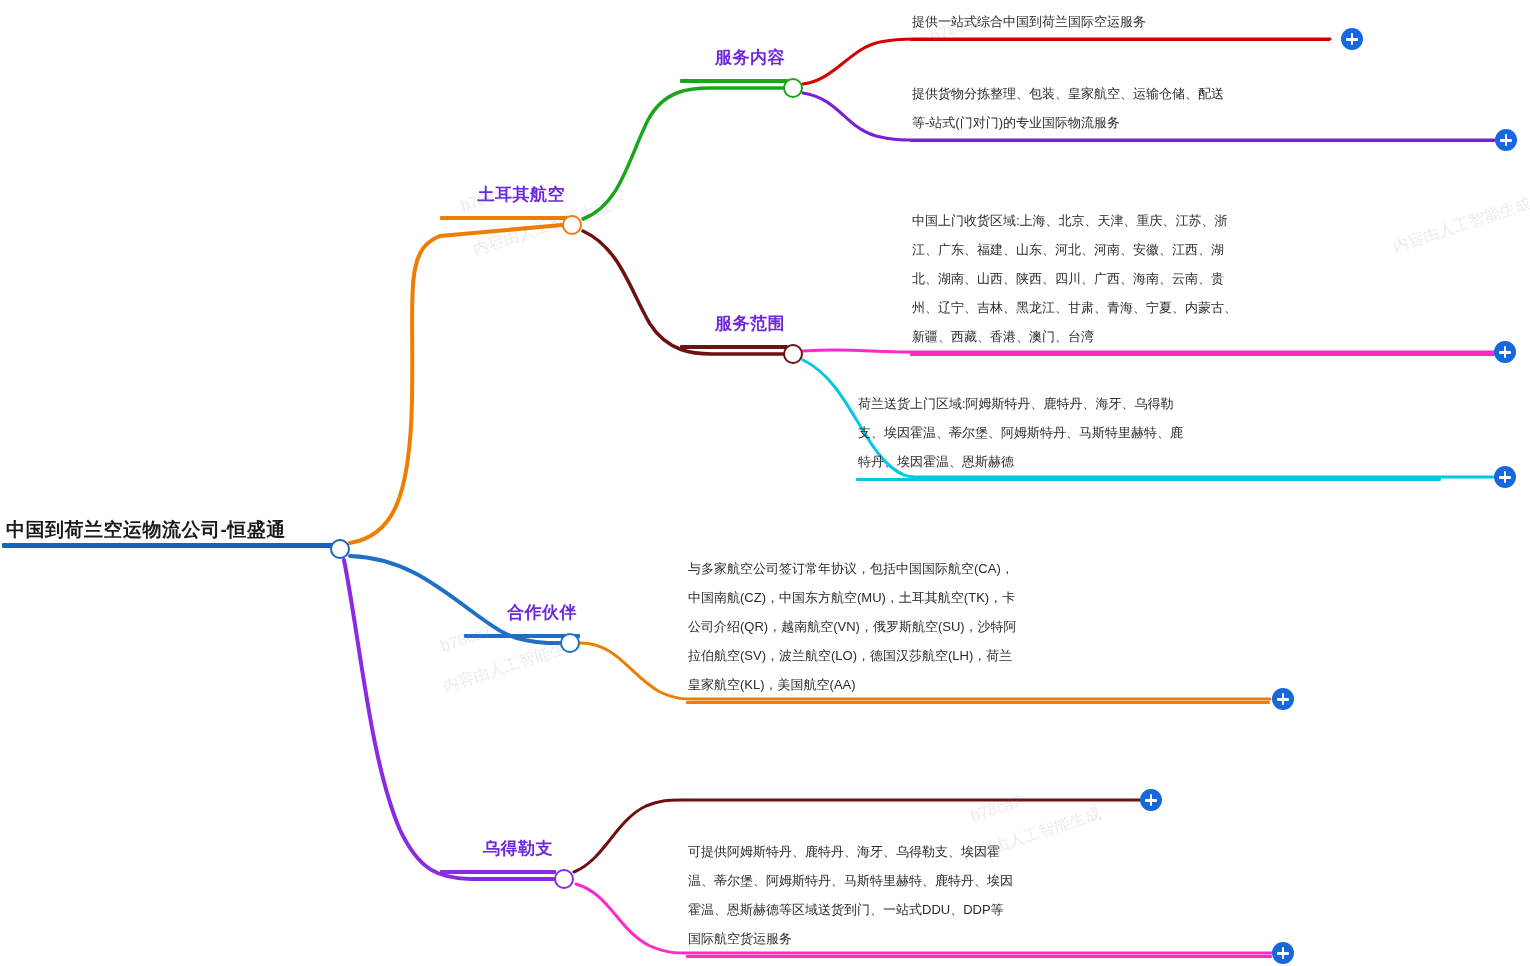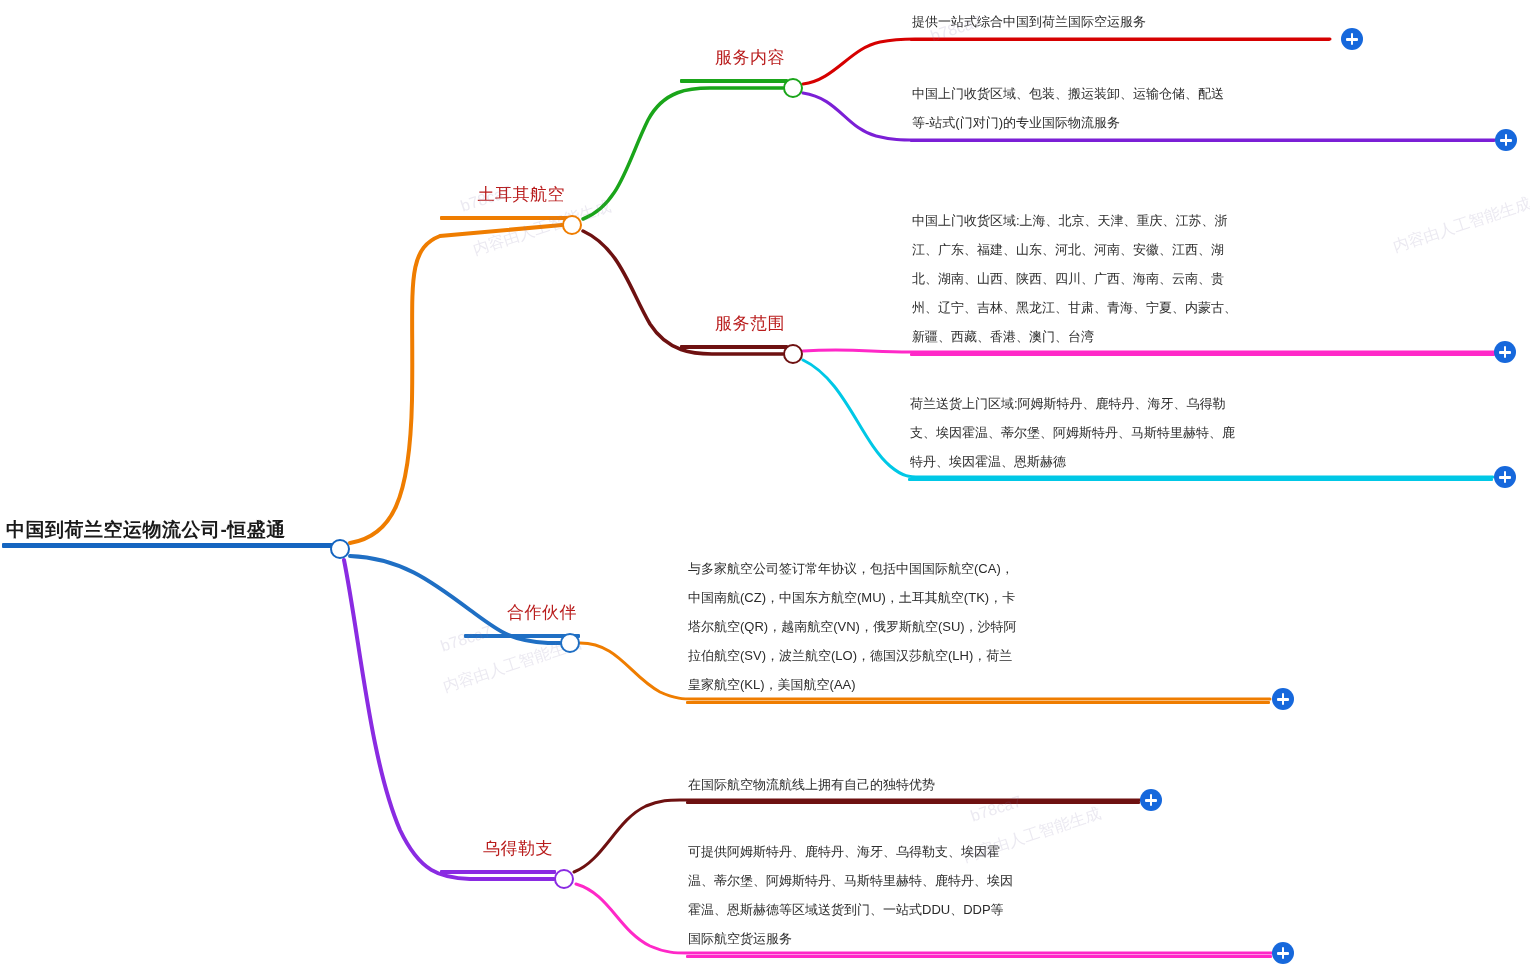--- a/index.html
+++ b/index.html
@@ -55,22 +55,22 @@
     padding: 0 2px 2px 4px;
   }
   .root-underline {
     height: 5px;
     background: #1565c0;
     border-radius: 1px;
   }
   
   .b1-label {
     font-size: 17px;
-    font-weight: normal;
-    color: #b91c1c;
+    font-weight: bold;
+    color: #6d28d9;
     white-space: nowrap;
     line-height: 1.1;
     letter-spacing: 0.5px;
     padding: 0 3px 11px 4px;
     text-align: right;
   }
   .b1-underline {
     height: 4px;
     border-radius: 1px;
   }
@@ -179,21 +179,21 @@
   </div>
   <div class="knob" style="left:783px; top:78px; border-color:#1aa51a;"></div>
 
   <div class="node" style="left:910px; top:7px; width:420px;">
     <div class="leaf-text">提供一站式综合中国到荷兰国际空运服务</div>
     <div class="leaf-underline" style="background:#d60000;"></div>
   </div>
   <div class="plus-btn" style="left:1341px; top:28px;"></div>
 
   <div class="node" style="left:910px; top:79px; width:585px;">
-    <div class="leaf-text">中国上门收货区域、包装、搬运装卸、运输仓储、配送
+    <div class="leaf-text">提供货物分拣整理、包装、皇家航空、运输仓储、配送
 等-站式(门对门)的专业国际物流服务</div>
     <div class="leaf-underline" style="background:#7b1fd6;"></div>
   </div>
   <div class="plus-btn" style="left:1495px; top:129px;"></div>
 
   <div class="node" style="left:680px; top:315px; width:108px;">
     <div class="b1-label">服务范围</div>
     <div class="b1-underline" style="background:#6e1111;"></div>
   </div>
   <div class="knob" style="left:783px; top:344px; border-color:#6e1111;"></div>
@@ -201,54 +201,50 @@
   <div class="node" style="left:910px; top:206px; width:585px;">
     <div class="leaf-text">中国上门收货区域:上海、北京、天津、重庆、江苏、浙
 江、广东、福建、山东、河北、河南、安徽、江西、湖
 北、湖南、山西、陕西、四川、广西、海南、云南、贵
 州、辽宁、吉林、黑龙江、甘肃、青海、宁夏、内蒙古、
 新疆、西藏、香港、澳门、台湾</div>
     <div class="leaf-underline" style="background:#ff28c8;"></div>
   </div>
   <div class="plus-btn" style="left:1494px; top:341px;"></div>
 
-  <div class="node" style="left:908px; top:389px; width:585px;">
+  <div class="node" style="left:856px; top:389px; width:585px;">
     <div class="leaf-text">荷兰送货上门区域:阿姆斯特丹、鹿特丹、海牙、乌得勒
 支、埃因霍温、蒂尔堡、阿姆斯特丹、马斯特里赫特、鹿
 特丹、埃因霍温、恩斯赫德</div>
     <div class="leaf-underline" style="background:#00c8e6;"></div>
   </div>
   <div class="plus-btn" style="left:1494px; top:466px;"></div>
 
   <div class="node" style="left:464px; top:604px; width:116px;">
     <div class="b1-label">合作伙伴</div>
     <div class="b1-underline" style="background:#1f6fc4;"></div>
   </div>
   <div class="knob" style="left:560px; top:633px; border-color:#1f6fc4;"></div>
 
   <div class="node" style="left:686px; top:554px; width:584px;">
     <div class="leaf-text">与多家航空公司签订常年协议，包括中国国际航空(CA)，
 中国南航(CZ)，中国东方航空(MU)，土耳其航空(TK)，卡
-塔尔航空(QR)，越南航空(VN)，俄罗斯航空(SU)，沙特阿
+公司介绍(QR)，越南航空(VN)，俄罗斯航空(SU)，沙特阿
 拉伯航空(SV)，波兰航空(LO)，德国汉莎航空(LH)，荷兰
 皇家航空(KL)，美国航空(AA)</div>
     <div class="leaf-underline" style="background:#ef7d00;"></div>
   </div>
   <div class="plus-btn" style="left:1272px; top:688px;"></div>
 
   <div class="node" style="left:440px; top:840px; width:116px;">
     <div class="b1-label">乌得勒支</div>
     <div class="b1-underline" style="background:#8a2be2;"></div>
   </div>
   <div class="knob" style="left:554px; top:869px; border-color:#8a2be2;"></div>
 
-  <div class="node" style="left:686px; top:770px; width:454px;">
-    <div class="leaf-text">在国际航空物流航线上拥有自己的独特优势</div>
-    <div class="leaf-underline" style="background:#6e1111;"></div>
-  </div>
   <div class="plus-btn" style="left:1140px; top:789px;"></div>
 
   <div class="node" style="left:686px; top:837px; width:586px;">
     <div class="leaf-text">可提供阿姆斯特丹、鹿特丹、海牙、乌得勒支、埃因霍
 温、蒂尔堡、阿姆斯特丹、马斯特里赫特、鹿特丹、埃因
 霍温、恩斯赫德等区域送货到门、一站式DDU、DDP等
 国际航空货运服务</div>
     <div class="leaf-underline" style="background:#ff28c8;"></div>
   </div>
   <div class="plus-btn" style="left:1272px; top:942px;"></div>

